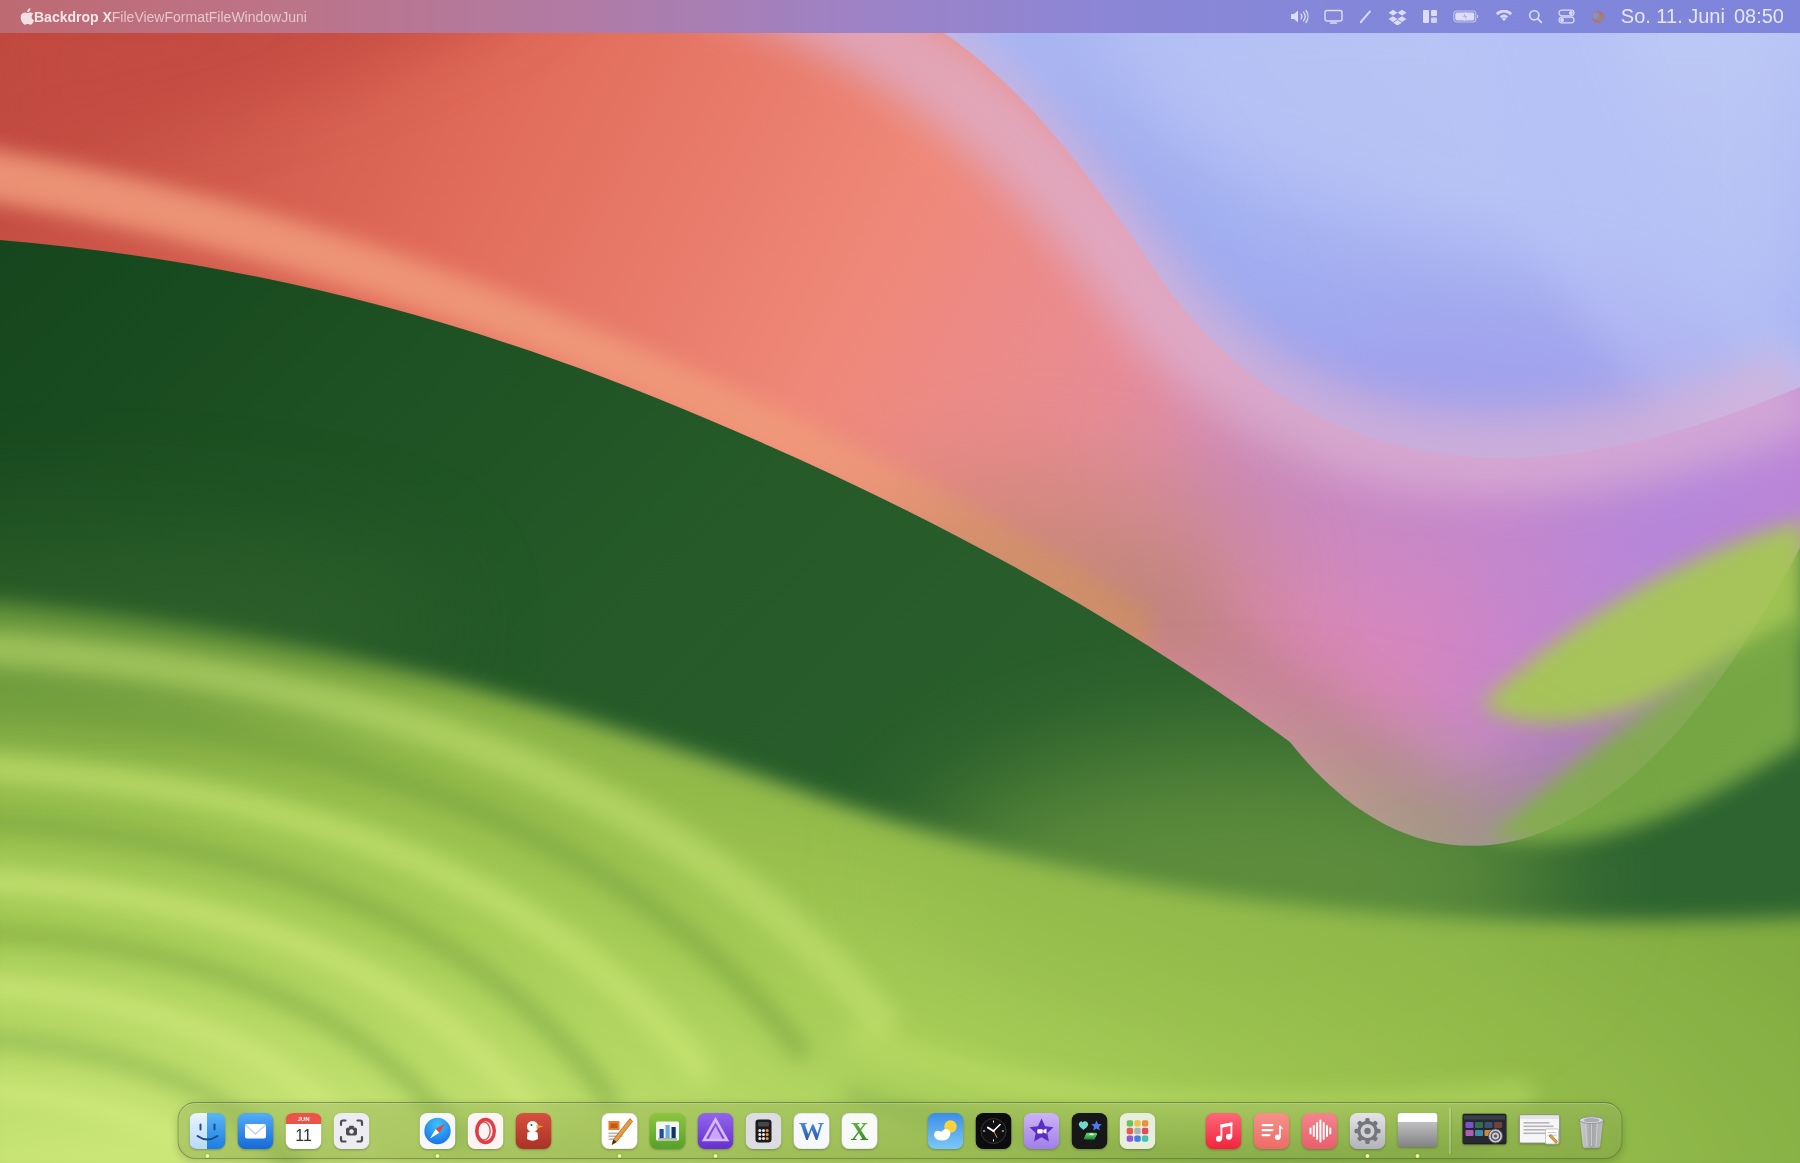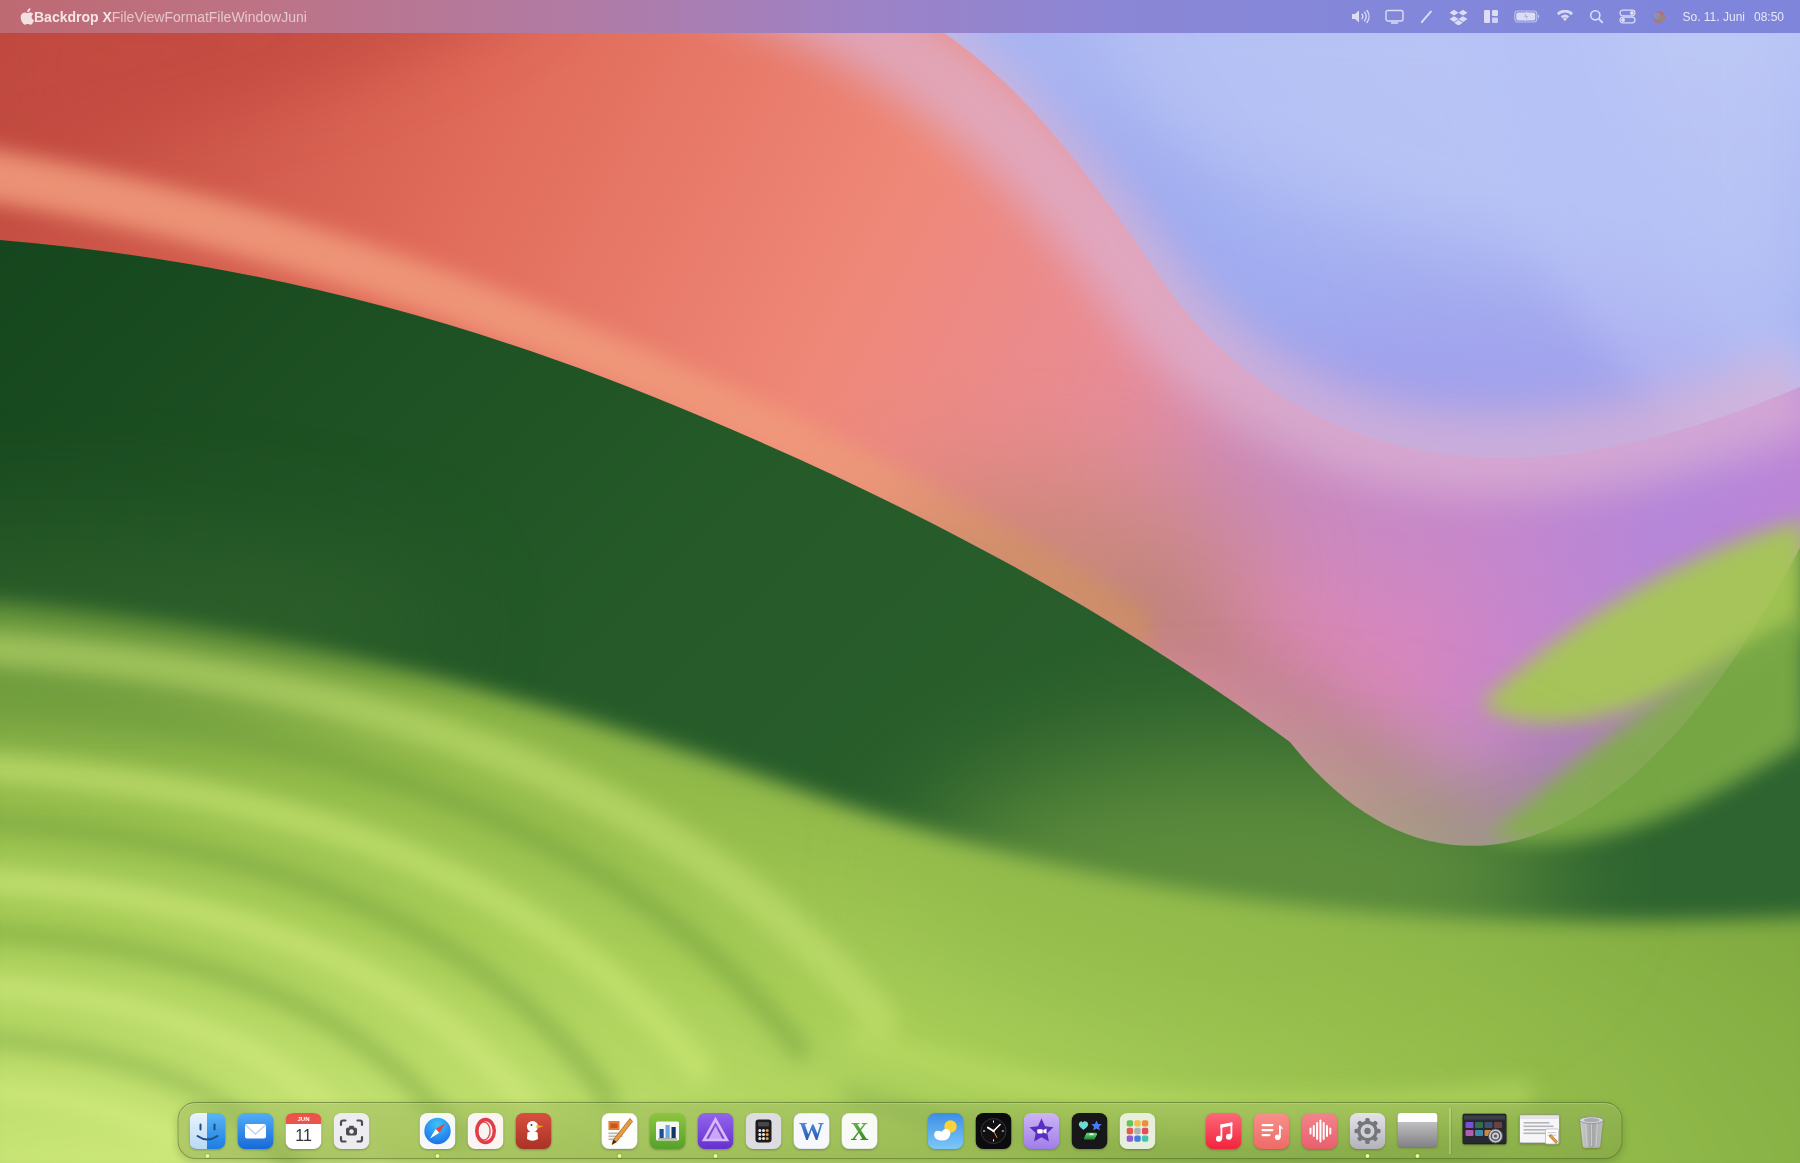--- a/index.html
+++ b/index.html
@@ -10,21 +10,21 @@
   
   .menubar { position:absolute; top:0; left:0; right:0; height:33px; display:flex; align-items:center;
     background:linear-gradient(90deg,#bd6a73 0%,#bd7385 14%,#b17ba4 32%,#9d82c6 48%,#8b86d6 62%,#8287da 78%,#7e85da 100%);
     color:rgba(255,255,255,.62); font-size:14px; }
   .mb-left { display:flex; align-items:center; padding-left:19px; }
   .mb-apple { display:flex; align-items:center; opacity:.8; }
   .mb-app { font-weight:bold; color:rgba(255,255,255,.82); }
   .mb-item { color:rgba(255,255,255,.6);text-align:center; }
   .mb-right { margin-left:auto; display:flex; align-items:center; gap:15px; padding-right:16px; }
   .mb-right svg { opacity:.72; display:block; }
-  .mb-clock { display:flex; gap:9px; color:rgba(255,255,255,.8); font-size:12px; }
+  .mb-clock { display:flex; gap:9px; color:rgba(255,255,255,.8); font-size:20px; }
 
   
   .dock { position:absolute; left:50%; bottom:4px; transform:translateX(-50%);
     height:57px; display:flex; align-items:center; gap:12px; padding:0 11px;
     background:linear-gradient(rgba(152,180,95,.42),rgba(126,154,70,.42));
     border:1px solid rgba(50,76,22,.38); border-radius:18px;
     box-shadow:inset 0 1px 0 rgba(255,255,255,.28), 0 3px 8px rgba(0,0,0,.18); }
   .d-item { position:relative; width:36px; height:36px; flex:0 0 auto; }
   .d-item svg { display:block; filter:drop-shadow(0 1px 1px rgba(0,0,0,.25)); }
   .d-item.wide { width:40px; }

